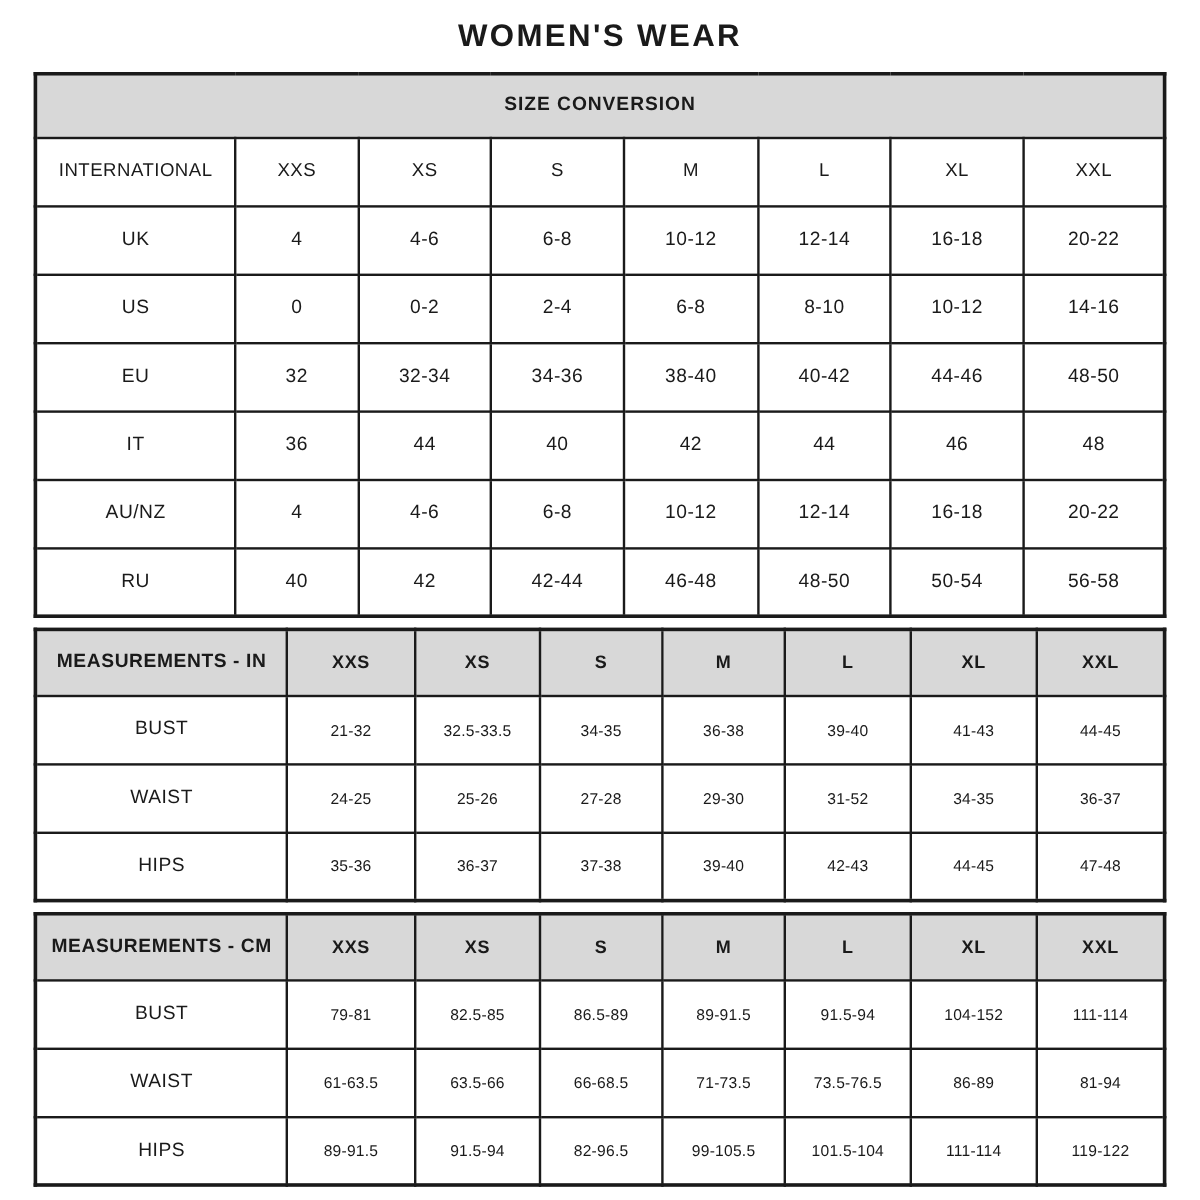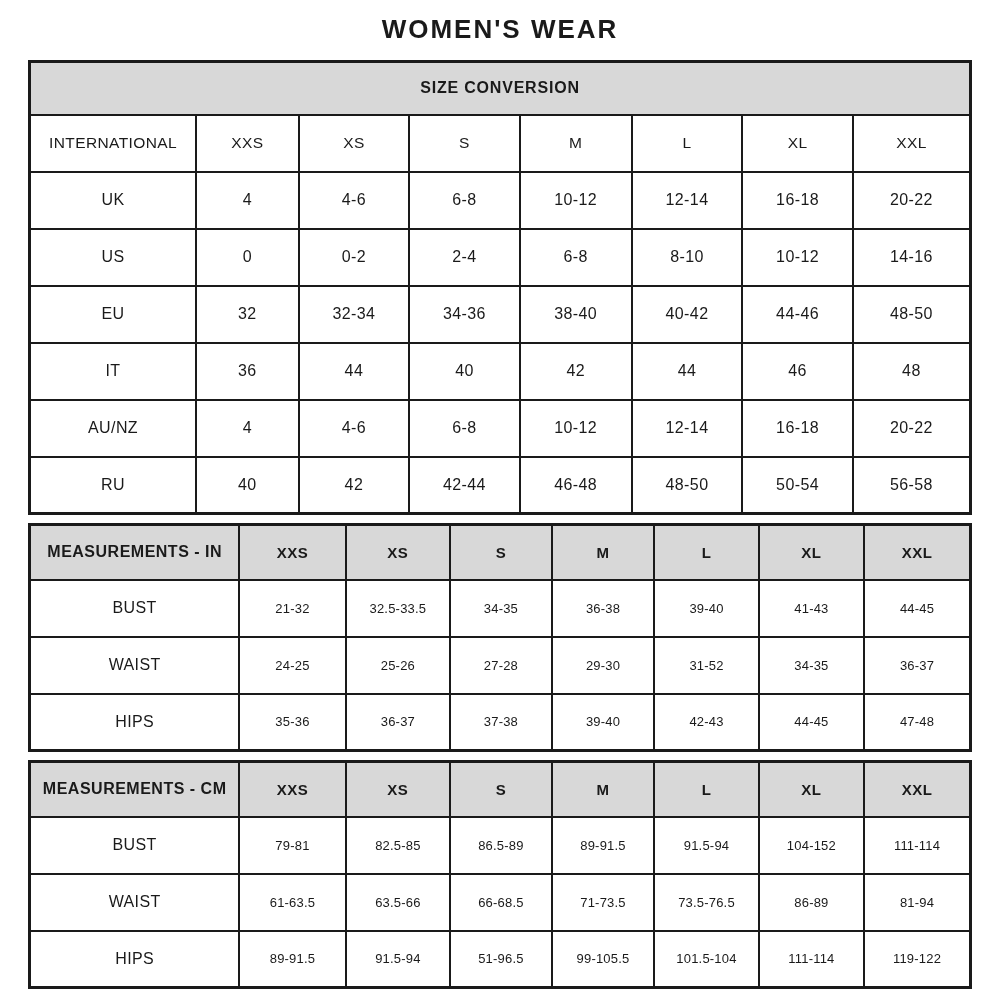--- a/index.html
+++ b/index.html
@@ -251,21 +251,21 @@
           <td class="val">66-68.5</td>
           <td class="val">71-73.5</td>
           <td class="val">73.5-76.5</td>
           <td class="val">86-89</td>
           <td class="val">81-94</td>
         </tr>
         <tr>
           <td class="lbl">HIPS</td>
           <td class="val">89-91.5</td>
           <td class="val">91.5-94</td>
-          <td class="val">51-96.5</td>
+          <td class="val">82-96.5</td>
           <td class="val">99-105.5</td>
           <td class="val">101.5-104</td>
           <td class="val">111-114</td>
           <td class="val">119-122</td>
         </tr>
       </tbody>
   </table>
 
 </div>
 

